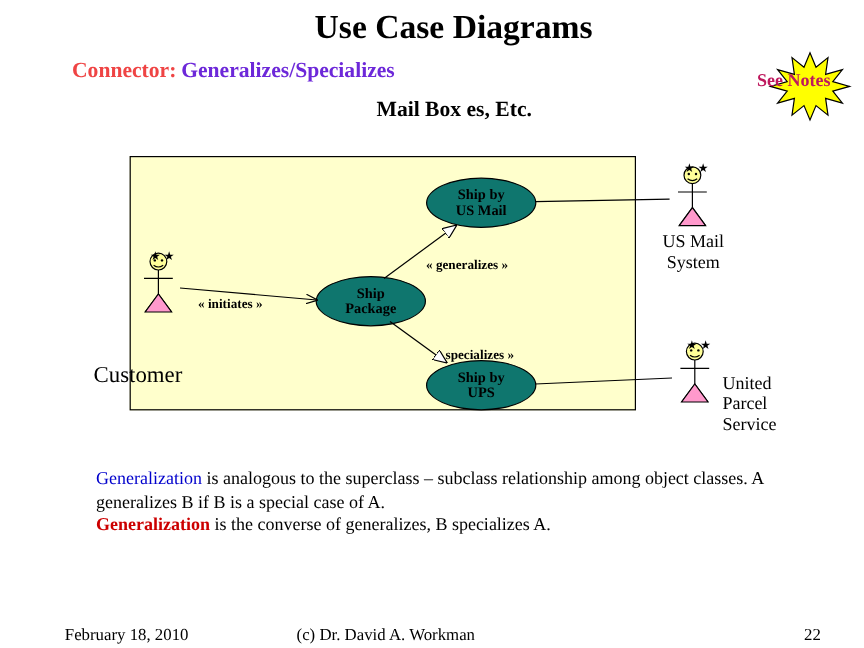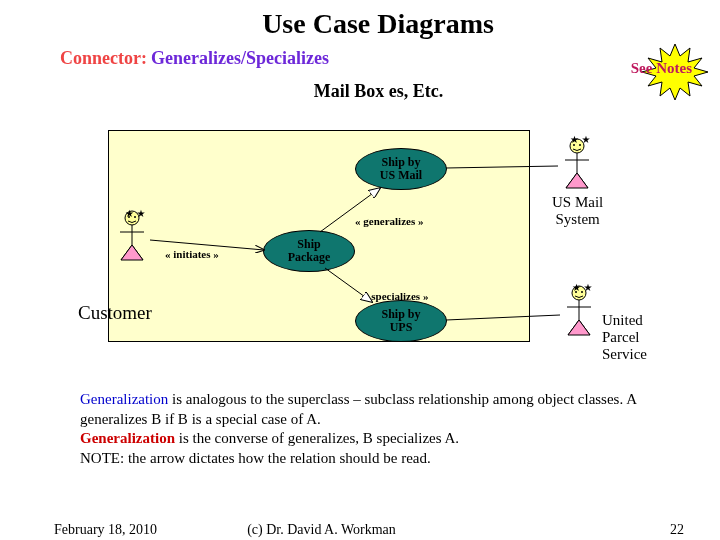--- a/index.html
+++ b/index.html
@@ -129,20 +129,19 @@
   <line x1="325" y1="268" x2="372" y2="302" stroke="black" marker-end="url(#openArrow)"></line>
 
   <line x1="446" y1="168" x2="558" y2="166" stroke="black"></line>
 
   <line x1="446" y1="320" x2="560" y2="315" stroke="black"></line>
 </svg>
 
 <div class="explain">
   <span class="gen">Generalization</span><span>  is analogous to the superclass – subclass relationship among object classes.  A generalizes B if B is a special case of A.</span><br>
   <span class="spec">Generalization</span><span> is the converse of generalizes,  B specializes A.</span><br>
-  <span>NOTE: the arrow dictates how the relation should be read.</span>
 </div>
 
 <div class="footer">
   <span class="footer-date">February 18, 2010</span>
   <span class="footer-copy">(c) Dr. David A. Workman</span>
   <span class="footer-page">22</span>
 </div>
 
 </body></html>

